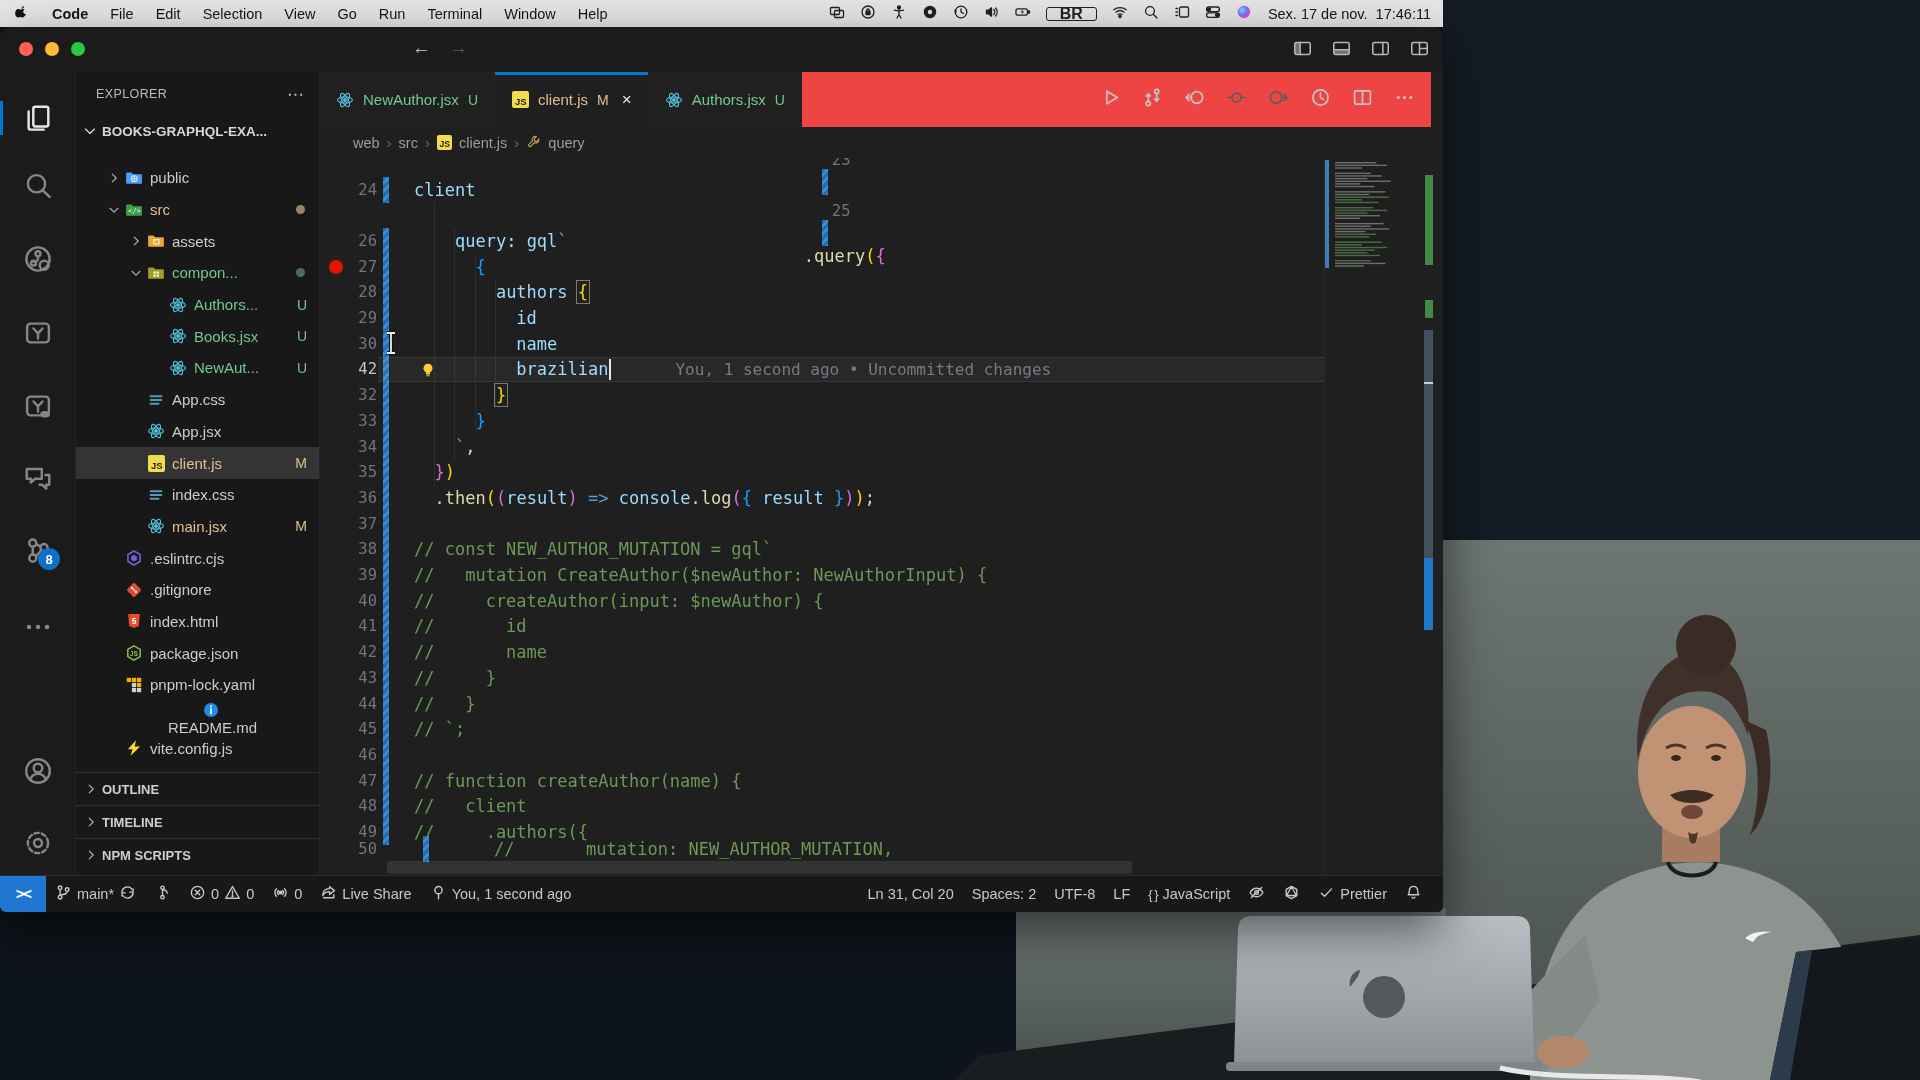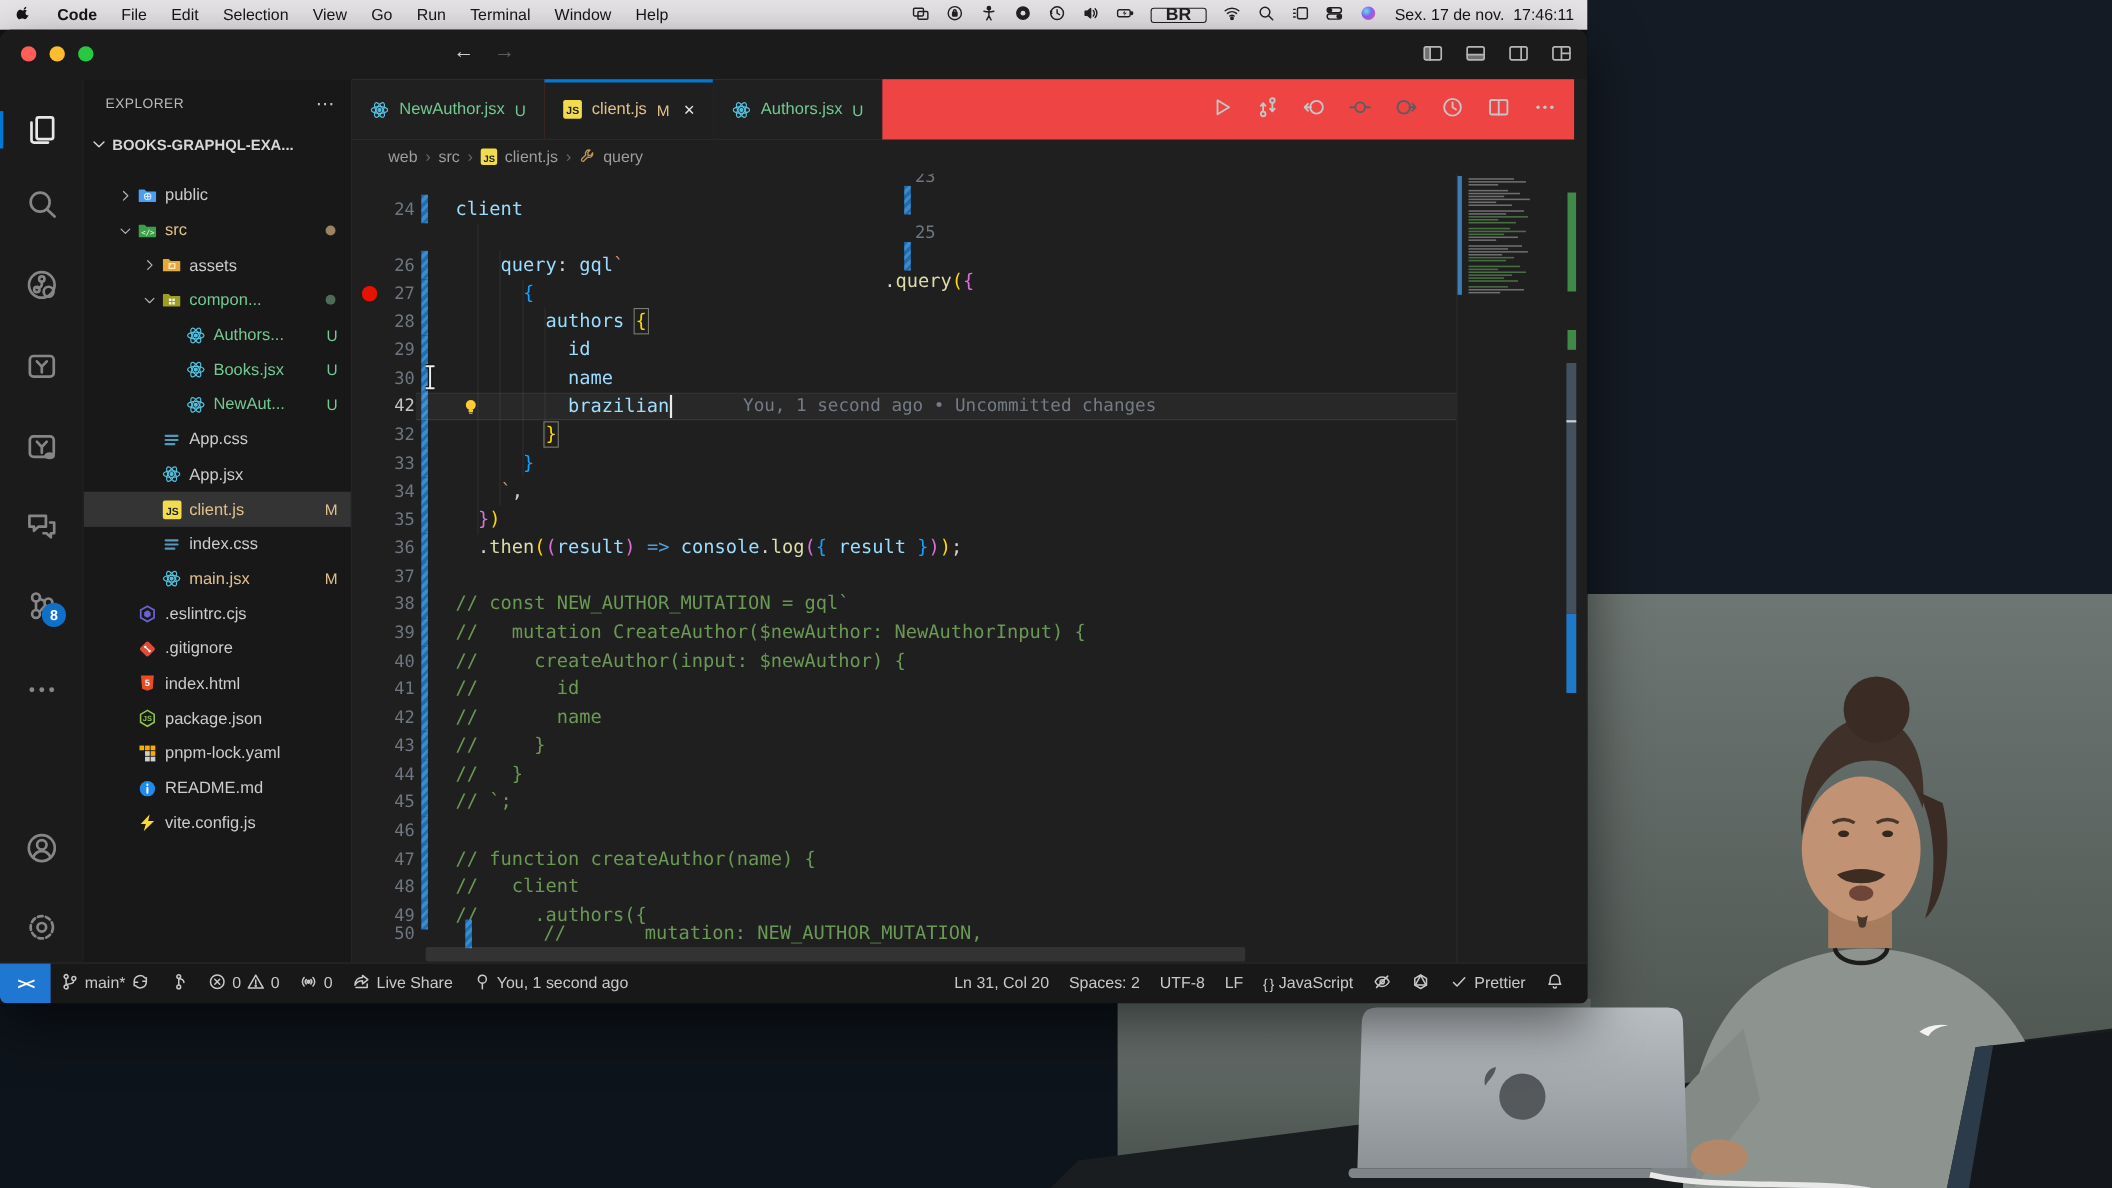--- a/index.html
+++ b/index.html
@@ -592,38 +592,58 @@
                     </g>
                     <g fill="#cfcfcf">
                       <rect x="6.1" y="6.1" width="3.8" height="3.8"></rect>
                       <rect x="6.1" y="10.6" width="3.8" height="3.8"></rect>
                       <rect x="10.6" y="10.6" width="3.8" height="3.8"></rect>
                     </g>
                   </svg>
                 </span>
                 <span class="lbl c-default">pnpm-lock.yaml</span>
               </div>
-              <div class="trow" style="padding-left: 30px;">
+              <div class="trow" style="padding-left: 30px; flex-direction: column;">
                 <span class="arr"></span>
                 <span class="ficon">
                   <svg viewBox="0 0 16 16">
                     <circle cx="8" cy="8" r="6.2" fill="#1f8ceb"></circle>
                     <path d="M8 7.2v4M8 4.6v.4" stroke="#fff" stroke-width="1.6" stroke-linecap="round"></path>
                   </svg>
                 </span>
                 <span class="lbl c-default">README.md</span>
               </div>
               <div class="trow" style="padding-left: 30px;">
                 <span class="arr"></span>
                 <span class="ficon">
                   <svg viewBox="0 0 16 16">
                     <path d="M9.8 1.2L2.6 9h4.1L5 14.8 13.4 6.6H8.6z" fill="#fdd835"></path>
                   </svg>
                 </span>
                 <span class="lbl c-default">vite.config.js</span>
+              </div>
+            </div>
+        <div class="panels" id="sidebar-panels">
+              <div class="panel">
+                <svg class="oicon" viewBox="0 0 16 16">
+                  <path d="M6 3.5L10.5 8 6 12.5"></path>
+                </svg>
+                <span>OUTLINE</span>
+              </div>
+              <div class="panel">
+                <svg class="oicon" viewBox="0 0 16 16">
+                  <path d="M6 3.5L10.5 8 6 12.5"></path>
+                </svg>
+                <span>TIMELINE</span>
+              </div>
+              <div class="panel">
+                <svg class="oicon" viewBox="0 0 16 16">
+                  <path d="M6 3.5L10.5 8 6 12.5"></path>
+                </svg>
+                <span>NPM SCRIPTS</span>
               </div>
             </div>
       </div>
 
       <div class="editor-group">
         <div class="tabbar" id="tabbar">
               <div class="tab">
                 <span class="tico">
                   <svg viewBox="0 0 16 16" fill="none" stroke="#53c1de" stroke-width="1">
                     <ellipse cx="8" cy="8" rx="6.6" ry="2.7"></ellipse>

